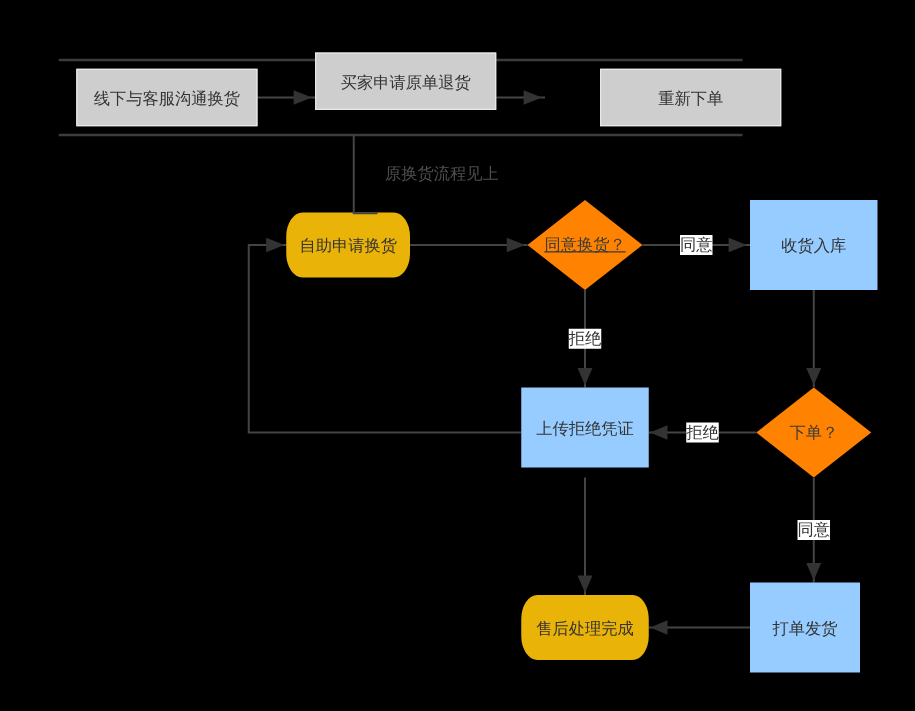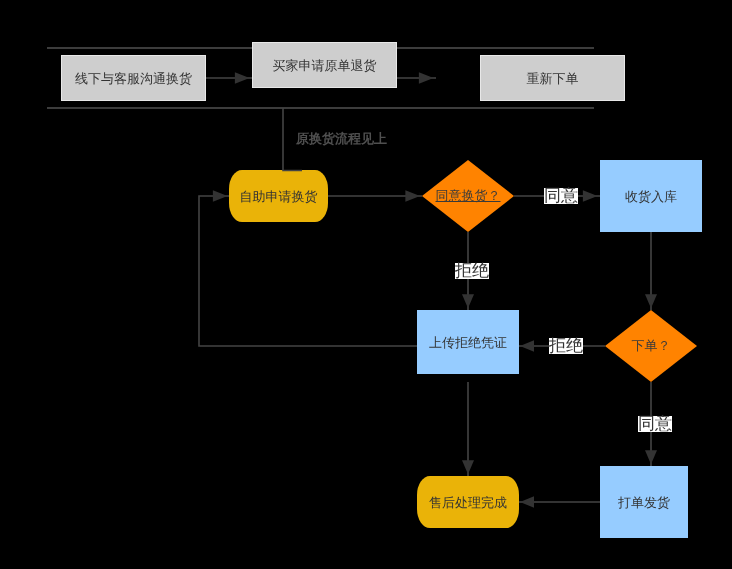--- a/index.html
+++ b/index.html
@@ -8,21 +8,21 @@
        font-family:"Liberation Sans",sans-serif;}
   #stage{position:relative;width:732px;height:569px;background:#000;}
   #edges,#edges-top{position:absolute;left:0;top:0;width:732px;height:569px;}
   #edges-top{pointer-events:none;}
   .node{position:absolute;display:flex;align-items:center;justify-content:center;
         box-sizing:border-box;font-size:13px;line-height:1;letter-spacing:0;
         filter:opacity(0.999);}
   .n-gray{background:#cecece;border:1px solid #e8e8e8;color:#333333;}
   .n-blue{background:#96ccff;color:#333333;}
   .n-purple{background:#eab308;color:#333333;border-radius:13px / 19px;}
-  .elabel{position:absolute;background:#ffffff;color:#333333;font-size:17px;
+  .elabel{position:absolute;background:#ffffff;color:#333333;font-size:13px;
           line-height:16px;white-space:nowrap;height:16px;filter:opacity(0.999);}
   .plabel{position:absolute;color:#4f4f4f;font-size:13px;line-height:16px;
           white-space:nowrap;filter:opacity(0.999);}
   .dlabel{position:absolute;color:#3a3a3a;font-size:13px;line-height:16px;
           white-space:nowrap;filter:opacity(0.999);transform:translateX(-50%);}
 </style>
 </head>
 <body>
 
 <div id="stage">
@@ -101,21 +101,21 @@
   </div>
 
   <div class="node n-gray" style="left:252px;top:42px;width:145px;height:46px;">
     <span>买家申请原单退货</span>
   </div>
 
   <div class="node n-gray" style="left:436px;top:55px;width:145px;height:46px;margin-left:44px;">
     <span>重新下单</span>
   </div>
 
-  <div class="plabel" style="left:296px;top:131px;font-weight:bold;">原换货流程见上</div>
+  <div class="plabel" style="left:308px;top:131px;">原换货流程见上</div>
 
   <div class="node n-purple" style="left:229px;top:170px;width:99px;height:52px;">
     <span>自助申请换货</span>
   </div>
 
   <div class="dlabel" style="left:468px;top:188px;text-decoration:underline;">同意换货？</div>
 
   <div class="node n-blue" style="left:600px;top:160px;width:102px;height:72px;">
     <span>收货入库</span>
   </div>

